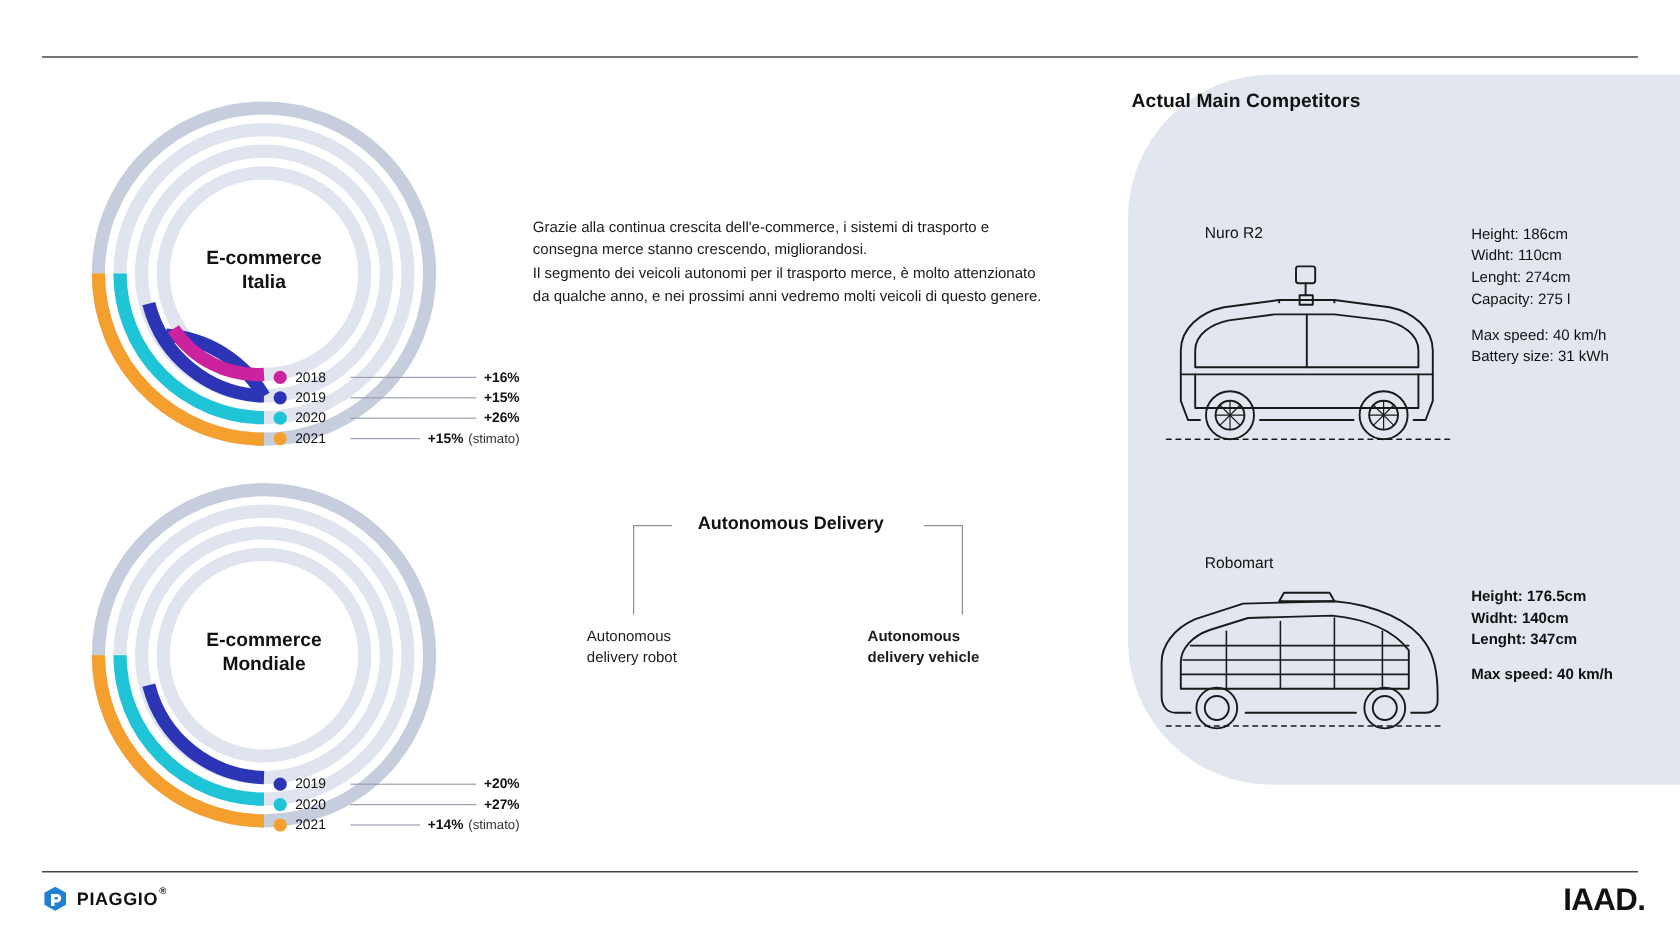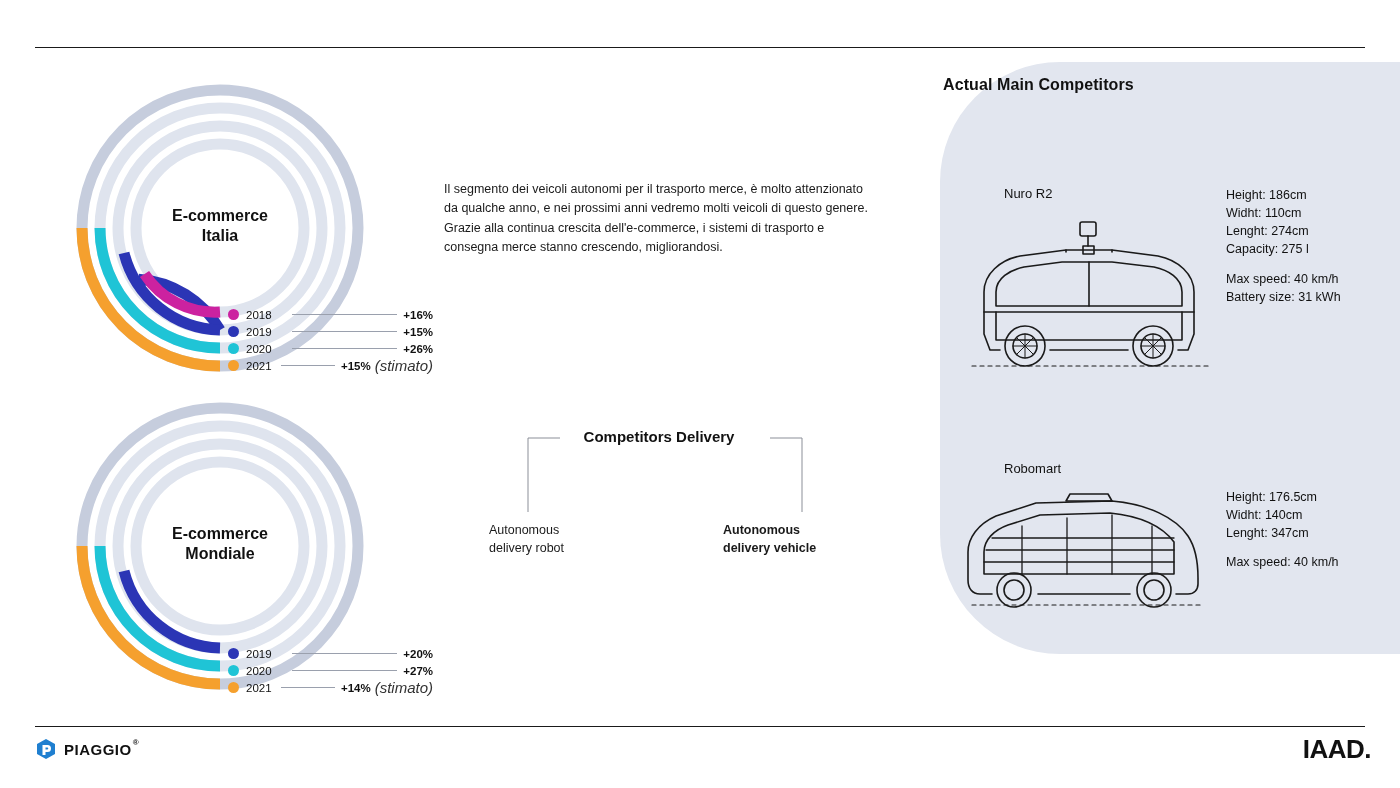--- a/index.html
+++ b/index.html
@@ -51,21 +51,21 @@
   .legend-dot {
     width:11px; height:11px; border-radius:50%; display:inline-block; margin-right:7px;
     flex:0 0 auto;
   }
   .legend-year { font-weight:normal; width:46px; display:inline-block; color:#111; }
   .legend-dash {
     flex:1 1 auto; height:1px; background:#9aa0ad; margin:0 6px 0 0;
     min-width:54px;
   }
   .legend-val { font-weight:bold; white-space:nowrap; color:#111; }
-  .legend-note { font-weight:normal; font-size:15px; color:#333;font-style:italic; }
+  .legend-note { font-weight:normal; font-size:11px; color:#333; }
 
   
   .body-text {
     position:absolute; left:444px; top:180px; width:432px;
     font-size:12.5px; line-height:1.55; color:#1a1a1a;
   }
   .body-text p { margin:0; }
 
   
   .ad-title {
@@ -200,25 +200,25 @@
     <div class="legend-row">
       <span class="legend-dot" style="background:#f5a02e"></span>
       <span class="legend-year">2021</span>
       <span class="legend-dash"></span>
       <span class="legend-val">+14%</span>
       <span class="legend-note" style="margin-left:4px">(stimato)</span>
     </div>
   </div>
 
   <div class="body-text">
+    <p>Grazie alla continua crescita dell'e-commerce, i sistemi di trasporto e consegna merce stanno crescendo, migliorandosi.</p>
     <p>Il segmento dei veicoli autonomi per il trasporto merce, è molto attenzionato da qualche anno, e nei prossimi anni vedremo molti veicoli di questo genere.</p>
-    <p>Grazie alla continua crescita dell'e-commerce, i sistemi di trasporto e consegna merce stanno crescendo, migliorandosi.</p>
-  </div>
-
-  <div class="ad-title">Competitors Delivery</div>
+  </div>
+
+  <div class="ad-title">Autonomous Delivery</div>
   <svg style="position:absolute; left:520px; top:430px; width:290px; height:90px;" width="290" height="90">
     <g stroke="#8b8f98" stroke-width="1" fill="none">
       <line x1="8" y1="8" x2="40" y2="8"></line>
       <line x1="250" y1="8" x2="282" y2="8"></line>
       <line x1="8" y1="8" x2="8" y2="82"></line>
       <line x1="282" y1="8" x2="282" y2="82"></line>
     </g>
   </svg>
   <div class="ad-leaf" style="left:489px; top:521px; width:130px;">
     <span>Autonomous</span><br>
@@ -308,21 +308,21 @@
 
       <circle cx="52" cy="112" r="17"></circle>
       <circle cx="52" cy="112" r="10"></circle>
       <circle cx="192" cy="112" r="17"></circle>
       <circle cx="192" cy="112" r="10"></circle>
 
       <line x1="10" y1="127" x2="240" y2="127" stroke-dasharray="4 4" stroke-width="1.2"></line>
     </g>
   </svg>
 
-  <div class="comp-specs" style="left:1214px; top:488px;">
+  <div class="comp-specs" style="left:1214px; top:488px;font-weight:bold;">
     <span>Height: 176.5cm</span><br>
     <span>Widht: 140cm</span><br>
     <span>Lenght: 347cm</span>
     <span class="gap"></span>
     <span>Max speed: 40 km/h</span>
   </div>
 
   <div class="piaggio">
     <svg class="piaggio-mark" viewBox="0 0 44 44">
       <path d="M22 2 L40 12 L40 32 L22 42 L4 32 L4 12 Z" fill="#1f7fd0"></path>

